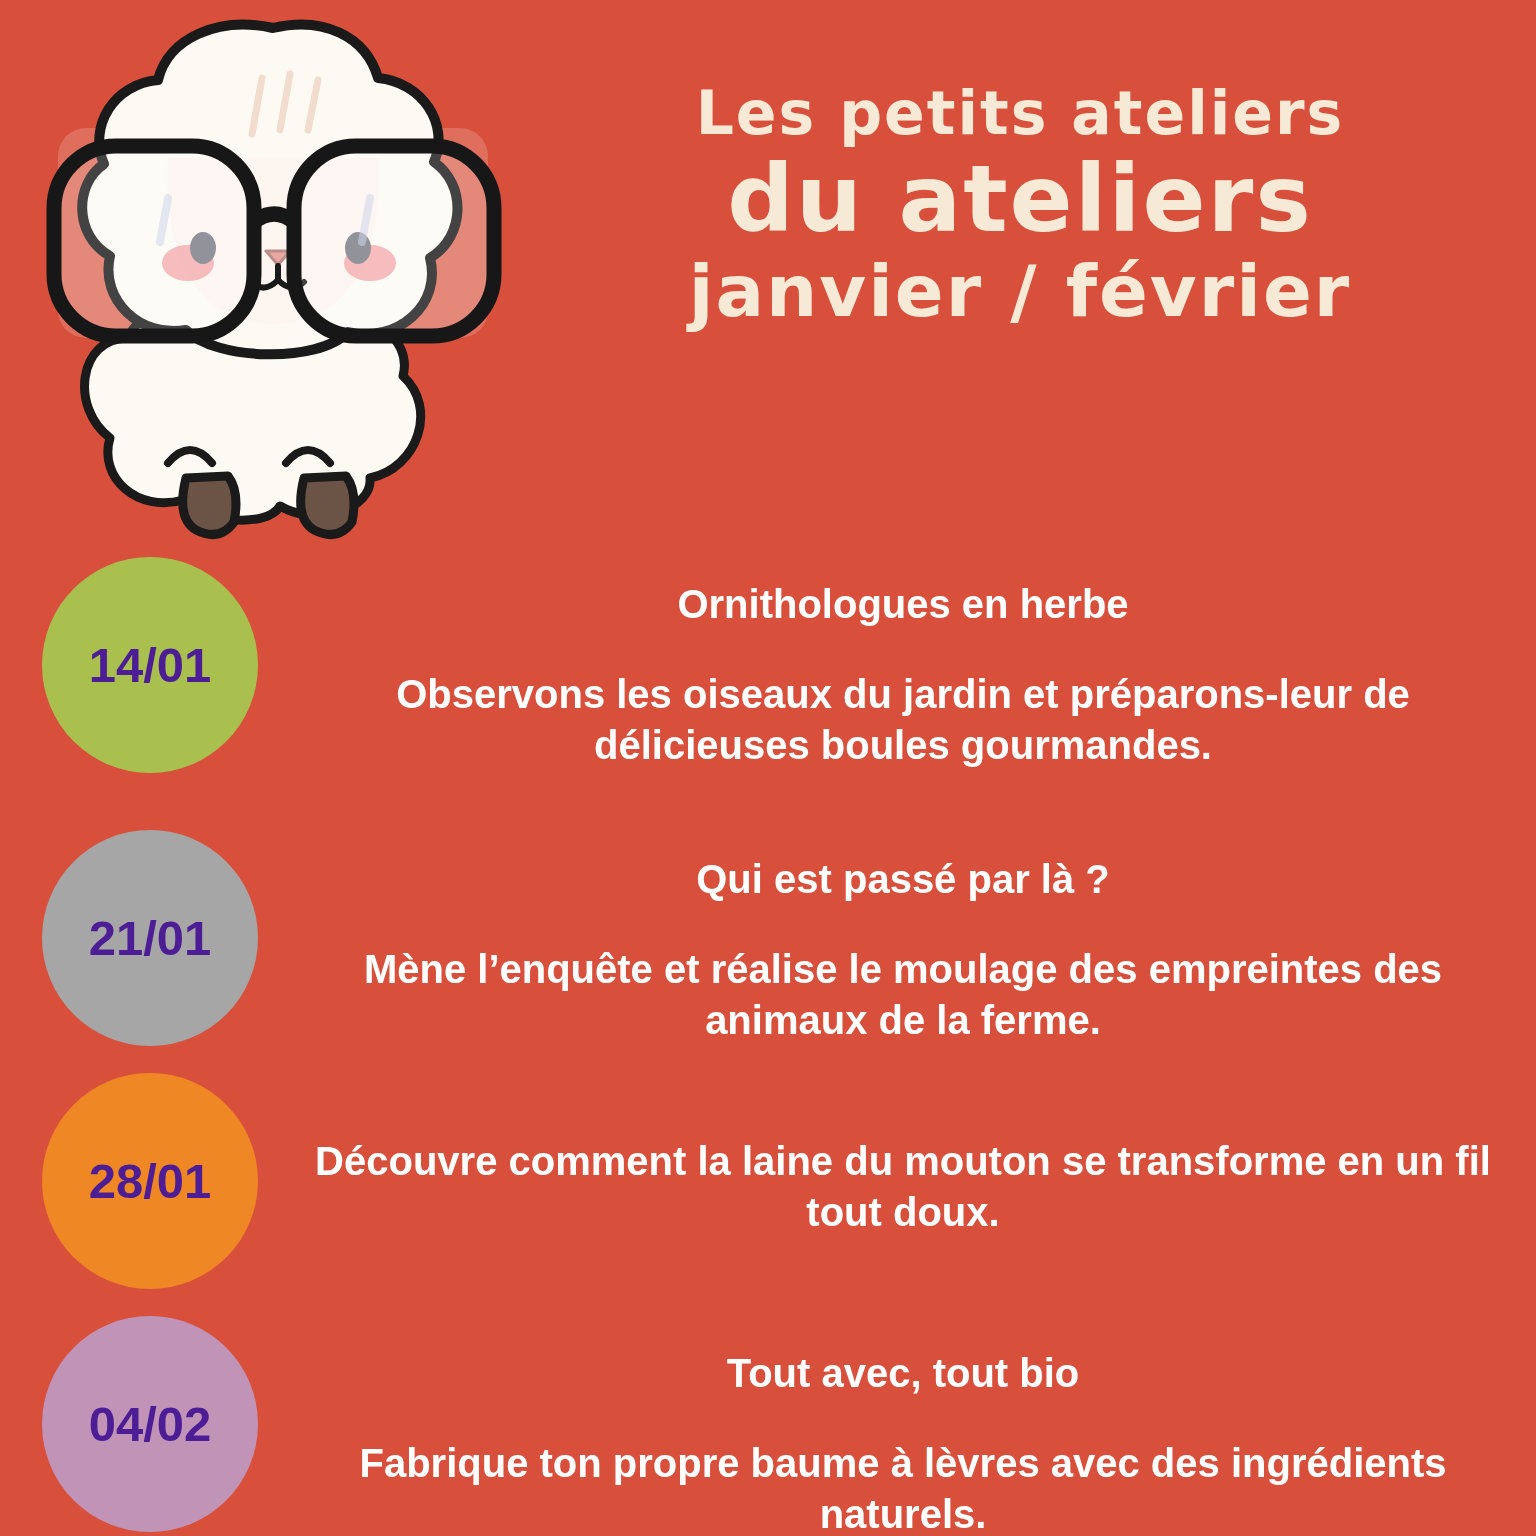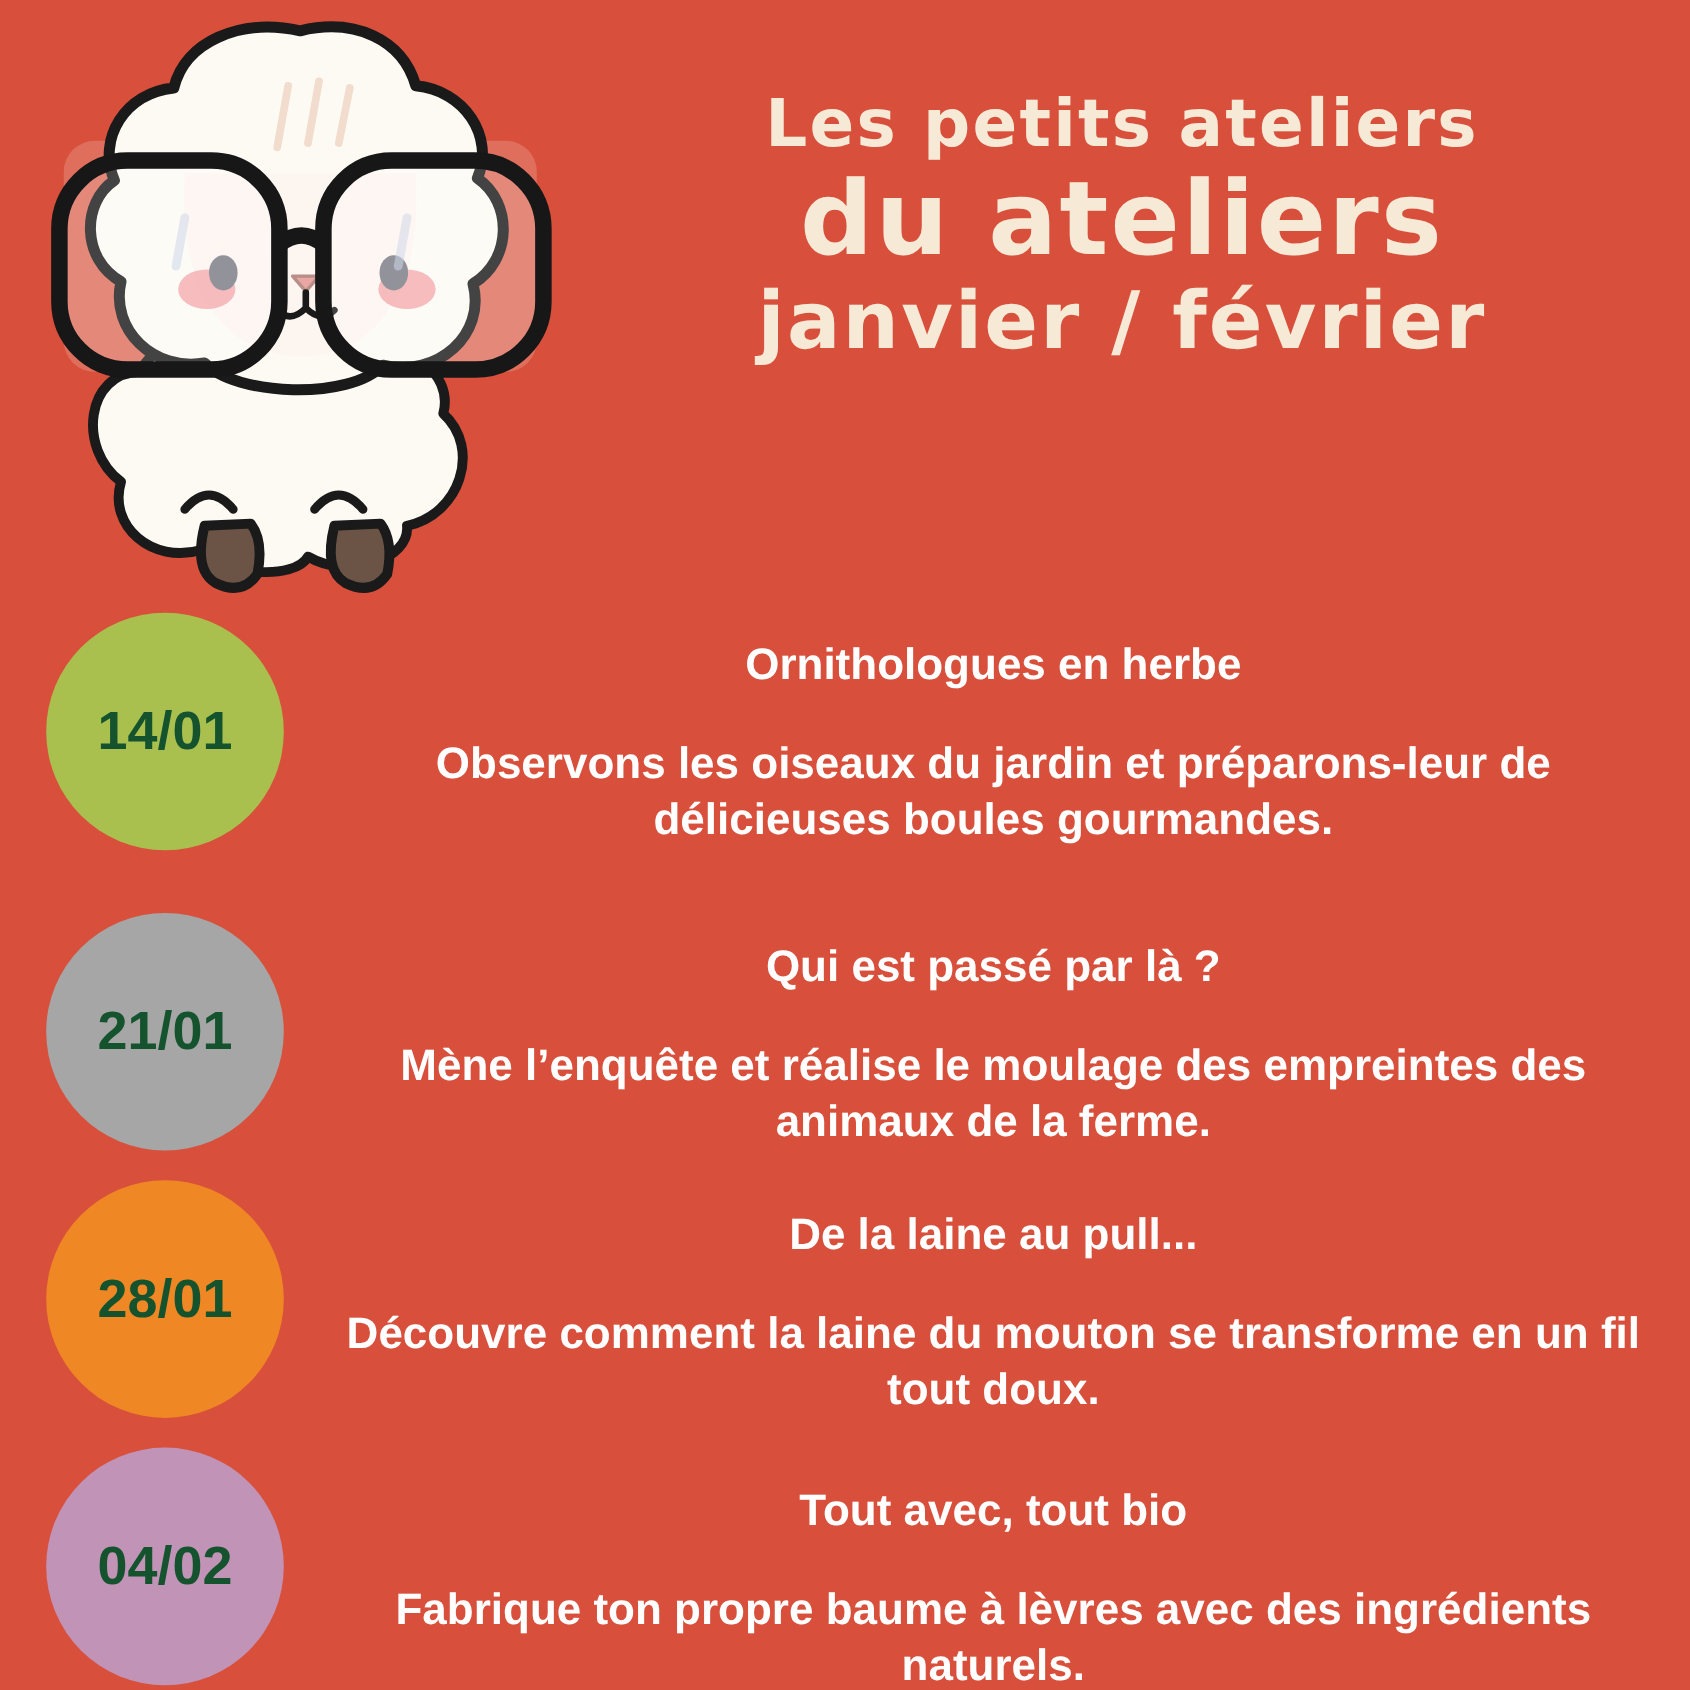--- a/index.html
+++ b/index.html
@@ -74,21 +74,21 @@
     justify-content: center;
     position: relative;
   }
   .badge {
     width: 216px;
     height: 216px;
     border-radius: 50%;
     display: flex;
     align-items: center;
     justify-content: center;
-    color: #14532d;
+    color: #4c1d95;
     font-size: 49px;
     font-weight: bold;
     font-family: "Liberation Sans", sans-serif;
   }
   .row-0 .badge { margin-top: 12px; }
   .row-1 .badge { margin-top: 42px; }
   .row-2 .badge { margin-top: 42px; }
   .row-3 .badge { margin-top: 42px; }
 
   .text-block {
@@ -207,21 +207,20 @@
       <span class="atelier-title">Qui est passé par là ?</span>
       <span class="atelier-desc">Mène l’enquête et réalise le moulage des empreintes des animaux de la ferme.</span>
     </div>
   </div>
 
   <div class="row row-2">
     <div class="badge-wrap">
       <div class="badge" style="background:#ef8725">28/01</div>
     </div>
     <div class="text-block">
-      <span class="atelier-title">De la laine au pull...</span>
       <span class="atelier-desc">Découvre comment la laine du mouton se transforme en un fil tout doux.</span>
     </div>
   </div>
 
   <div class="row row-3">
     <div class="badge-wrap">
       <div class="badge" style="background:#c193b6">04/02</div>
     </div>
     <div class="text-block">
       <span class="atelier-title">Tout avec, tout bio</span>

